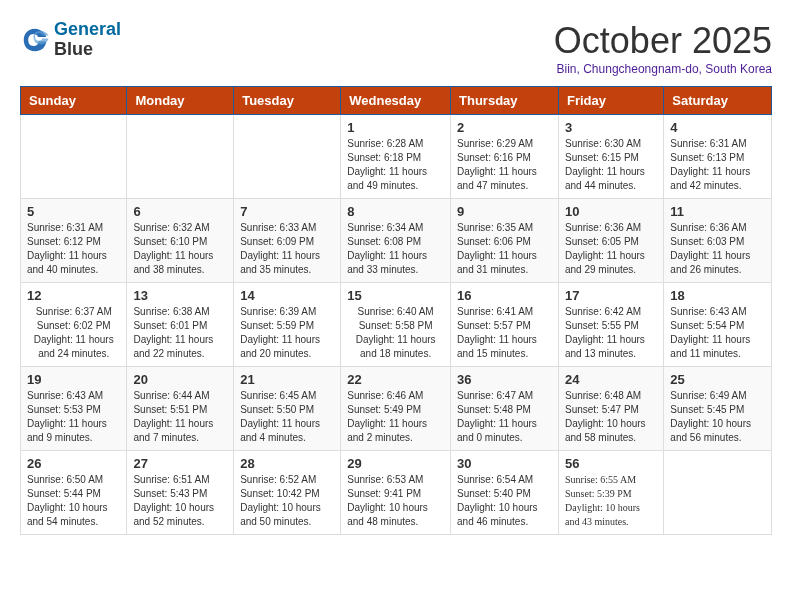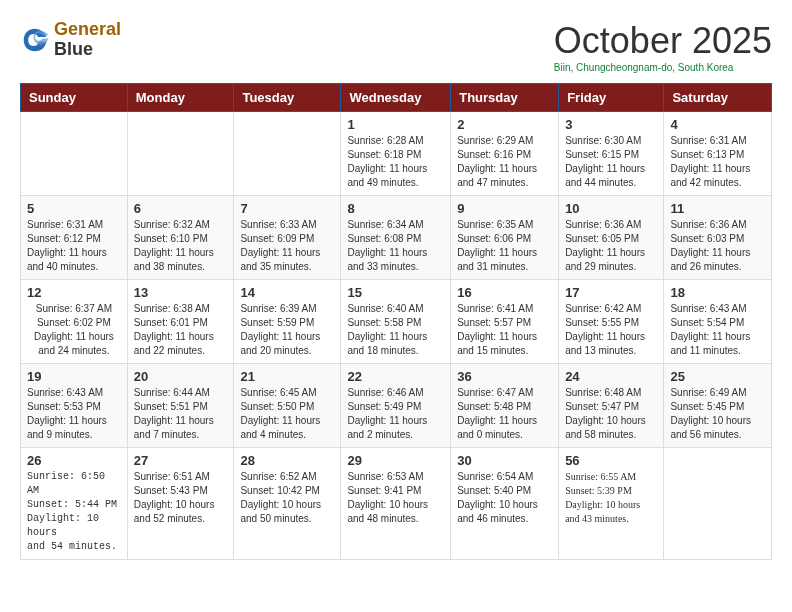--- a/index.html
+++ b/index.html
@@ -21,45 +21,45 @@
       align-items: center;
       gap: 4px;
     }
     .logo-text {
       font-size: 18px;
       font-weight: bold;
       color: #333;
       line-height: 1.1;
     }
     .logo-text span {
-      color: #a16207;
+      color: #0369a1;
     }
     .logo-icon {
       width: 30px;
       height: 30px;
     }
     .title-section {
-      text-align: left;
+      text-align: right;
     }
     .month-title {
       font-size: 36px;
       color: #333;
       font-weight: 300;
     }
     .location-title {
-      font-size: 10px;
-      color: #15803d;
+      font-size: 12px;
+      color: #4c1d95;
     }
     .calendar {
       width: 100%;
       border-collapse: collapse;
       border: 1px solid #ccc;
     }
     .calendar th {
-      background-color: #7f1d1d;
+      background-color: #c2410c;
       color: white;
       text-align: left;
       padding: 6px 8px;
       font-size: 13px;
       border: 1px solid #1f5a9c;
     }
     .calendar td {
       vertical-align: top;
       padding: 5px 6px;
       border: 1px solid #ddd;
@@ -221,21 +221,21 @@
         </td>
         <td>
           <span class="day-number">14</span>
           <div class="day-info" style="white-space: pre-line;">Sunrise: 6:39 AM
 Sunset: 5:59 PM
 Daylight: 11 hours
 and 20 minutes.</div>
         </td>
         <td>
           <span class="day-number">15</span>
-          <div class="day-info" style="white-space: pre-line;">Sunrise: 6:40 AM
+          <div class="day-info" style="white-space: pre-line; text-align: center;">Sunrise: 6:40 AM
 Sunset: 5:58 PM
 Daylight: 11 hours
 and 18 minutes.</div>
         </td>
         <td>
           <span class="day-number">16</span>
           <div class="day-info" style="white-space: pre-line;">Sunrise: 6:41 AM
 Sunset: 5:57 PM
 Daylight: 11 hours
 and 15 minutes.</div>
@@ -302,21 +302,21 @@
           <span class="day-number">25</span>
           <div class="day-info" style="white-space: pre-line;">Sunrise: 6:49 AM
 Sunset: 5:45 PM
 Daylight: 10 hours
 and 56 minutes.</div>
         </td>
       </tr>
       <tr>
         <td>
           <span class="day-number">26</span>
-          <div class="day-info" style="white-space: pre-line; font-family: Liberation Mono, monospace;">Sunrise: 6:50 AM
+          <div class="day-info" style="white-space: pre-line;">Sunrise: 6:50 AM
 Sunset: 5:44 PM
 Daylight: 10 hours
 and 54 minutes.</div>
         </td>
         <td>
           <span class="day-number">27</span>
           <div class="day-info" style="white-space: pre-line;">Sunrise: 6:51 AM
 Sunset: 5:43 PM
 Daylight: 10 hours
 and 52 minutes.</div>

